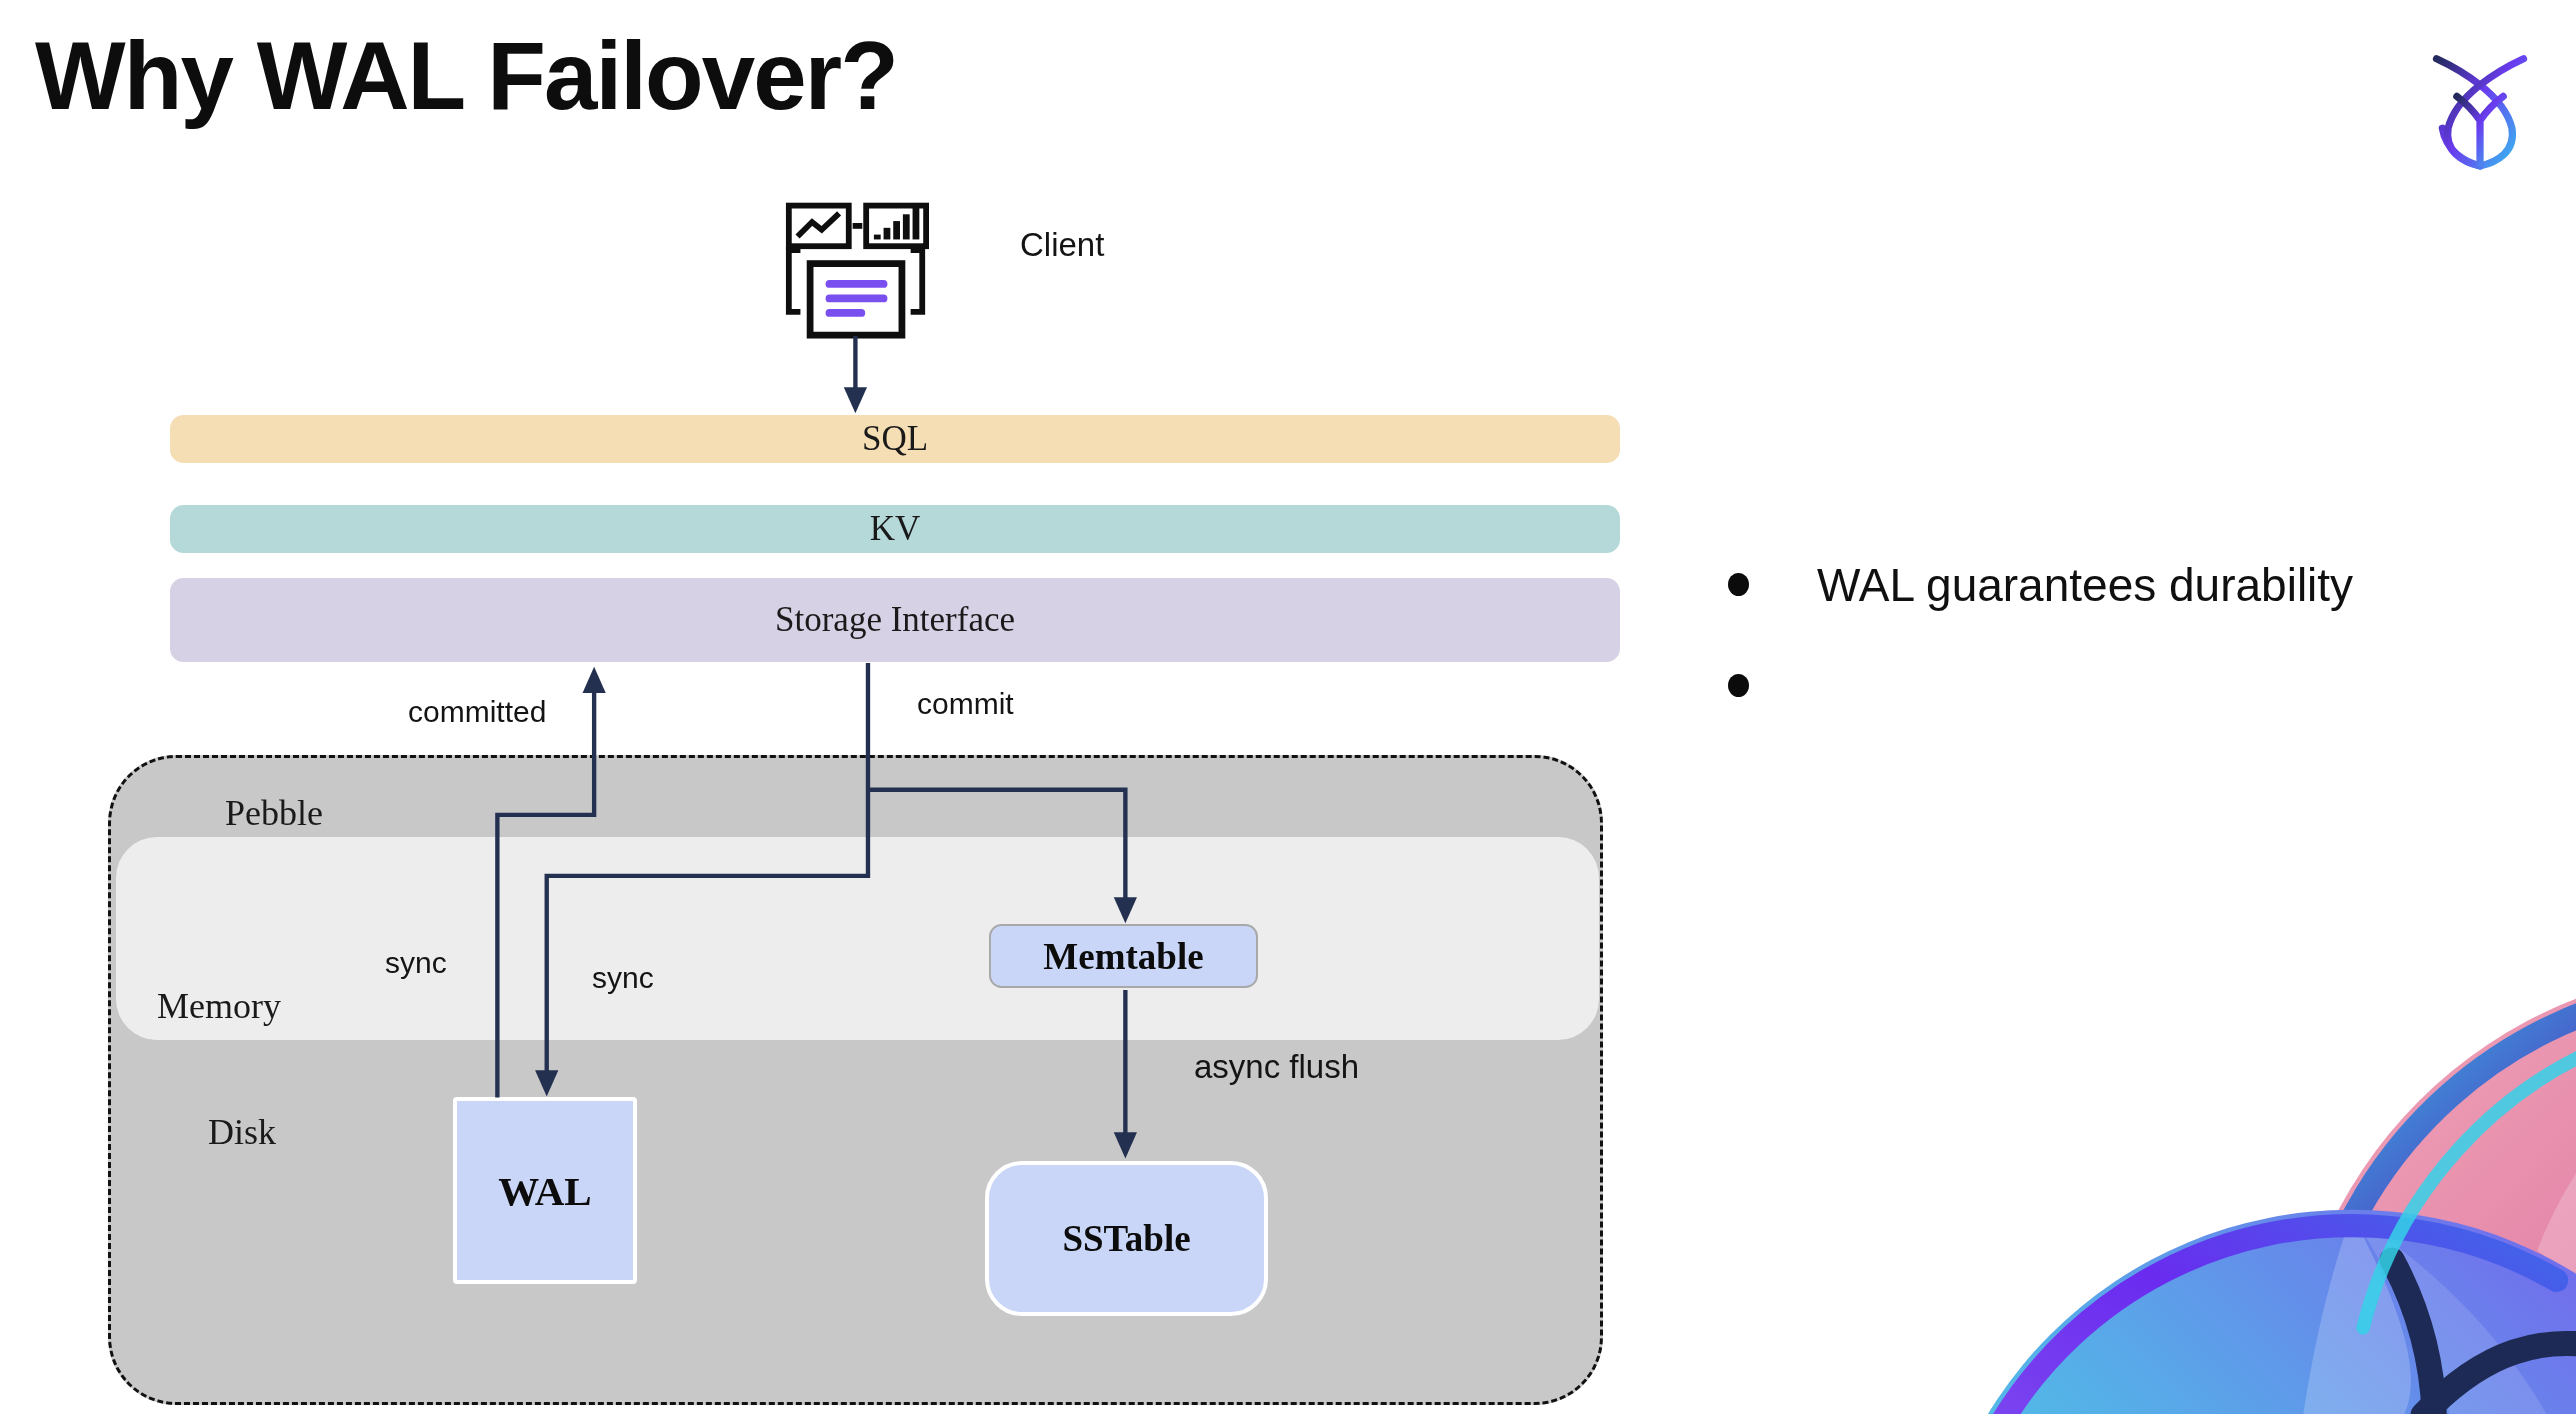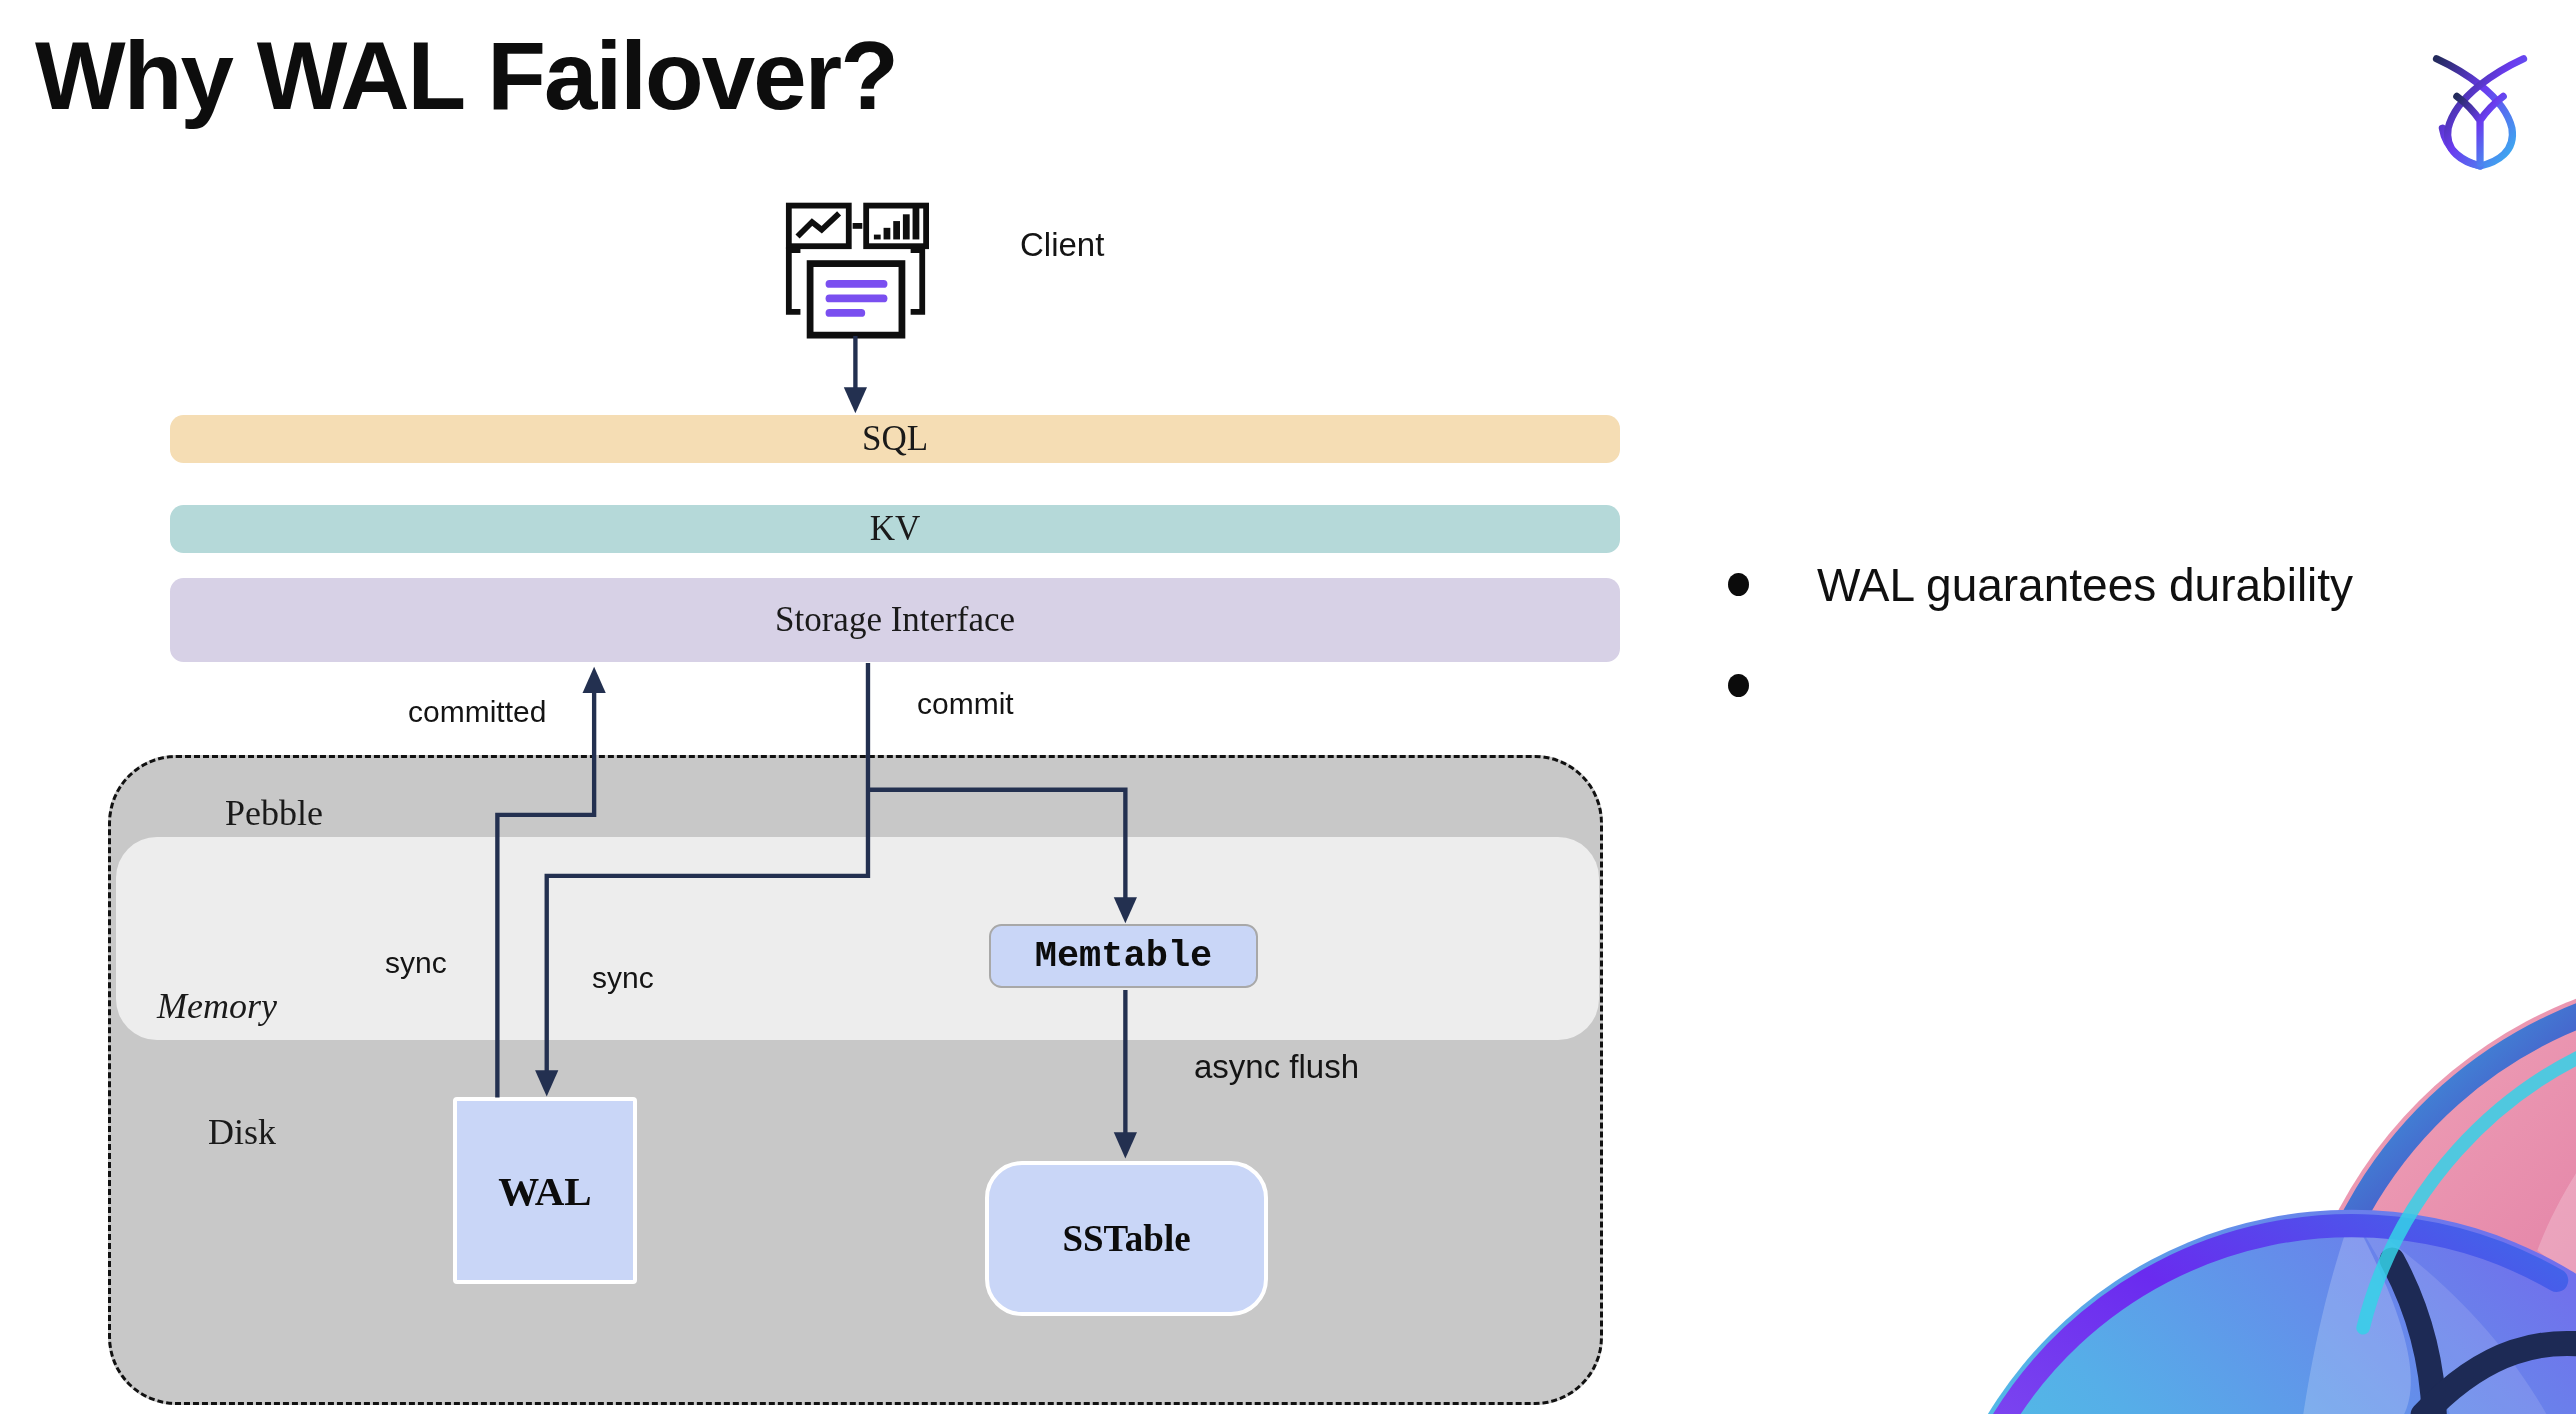--- a/index.html
+++ b/index.html
@@ -28,32 +28,32 @@
     background:#C8C8C8;border:3.9px dashed #111;box-sizing:border-box;
   }
   .memory-band{
     left:116px;top:837px;width:1483px;height:203px;border-radius:41px;
     background:#EDEDED;
   }
   .zone-label{
     font-family:"Liberation Serif",serif;font-size:36px;color:#1a1a1a;
   }
   .pebble-label{left:225px;top:792px;}
-  .memory-label{left:157px;top:985px;font-style:italic;}
+  .memory-label{left:157px;top:985px;}
   .disk-label{left:208px;top:1111px;}
   
   .node{
     display:flex;align-items:center;justify-content:center;
     font-family:"Liberation Serif",serif;font-weight:bold;color:#0c0c0c;
     background:#C9D6F7;box-sizing:border-box;
   }
   .node-wal{left:453px;top:1097px;width:184px;height:187px;border-radius:4px;
     border:4.8px solid #fff;font-size:41px;}
   .node-memtable{left:989px;top:924px;width:269px;height:64px;border-radius:12.6px;
-    border:2.9px solid #A8A8A8;font-size:37px;font-family:Liberation Mono, monospace;}
+    border:2.9px solid #A8A8A8;font-size:37px;}
   .node-sstable{left:985px;top:1161px;width:283px;height:155px;border-radius:37px;
     border:4.8px solid #fff;font-size:37px;}
   
   .edge-label{font-size:30px;color:#141414;}
   .lbl-committed{left:408px;top:695px;}
   .lbl-commit{left:917px;top:687px;}
   .lbl-sync1{left:385px;top:946px;}
   .lbl-sync2{left:592px;top:961px;}
   .lbl-flush{left:1194px;top:1048px;font-size:33px;}
   .client-label{left:1012px;top:226px;font-size:33px;color:#141414;margin-left:8px;}

